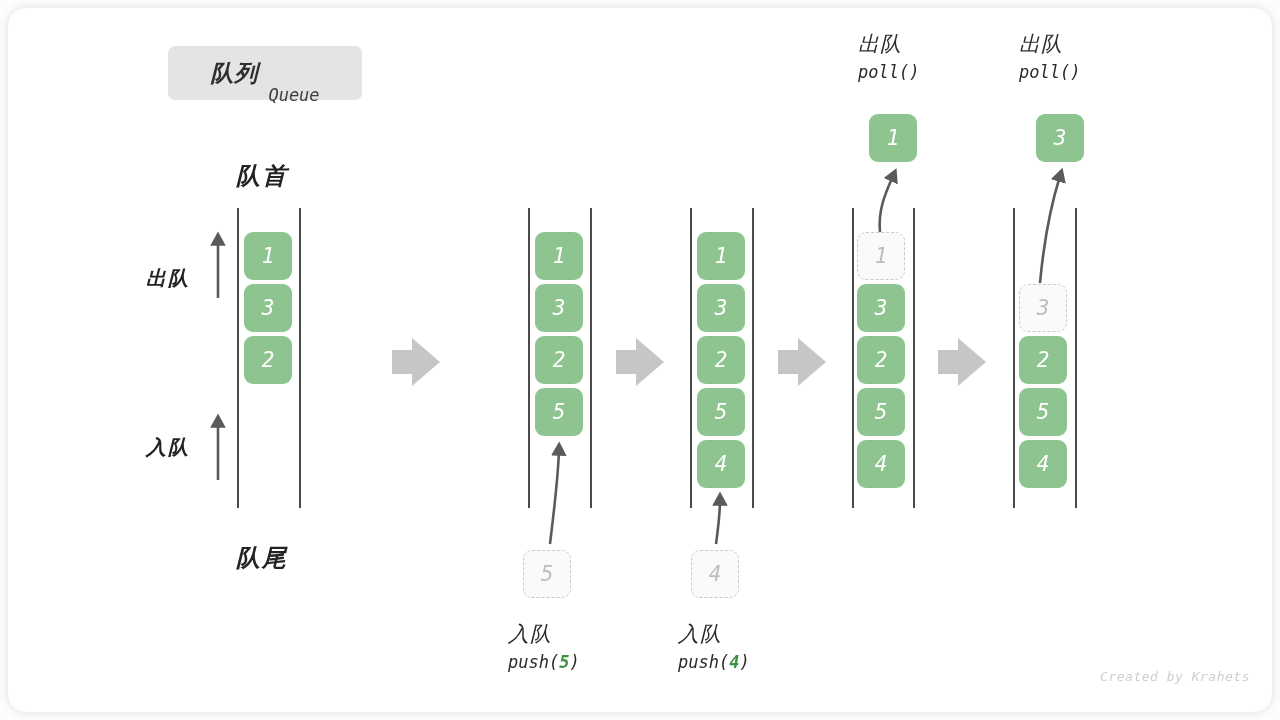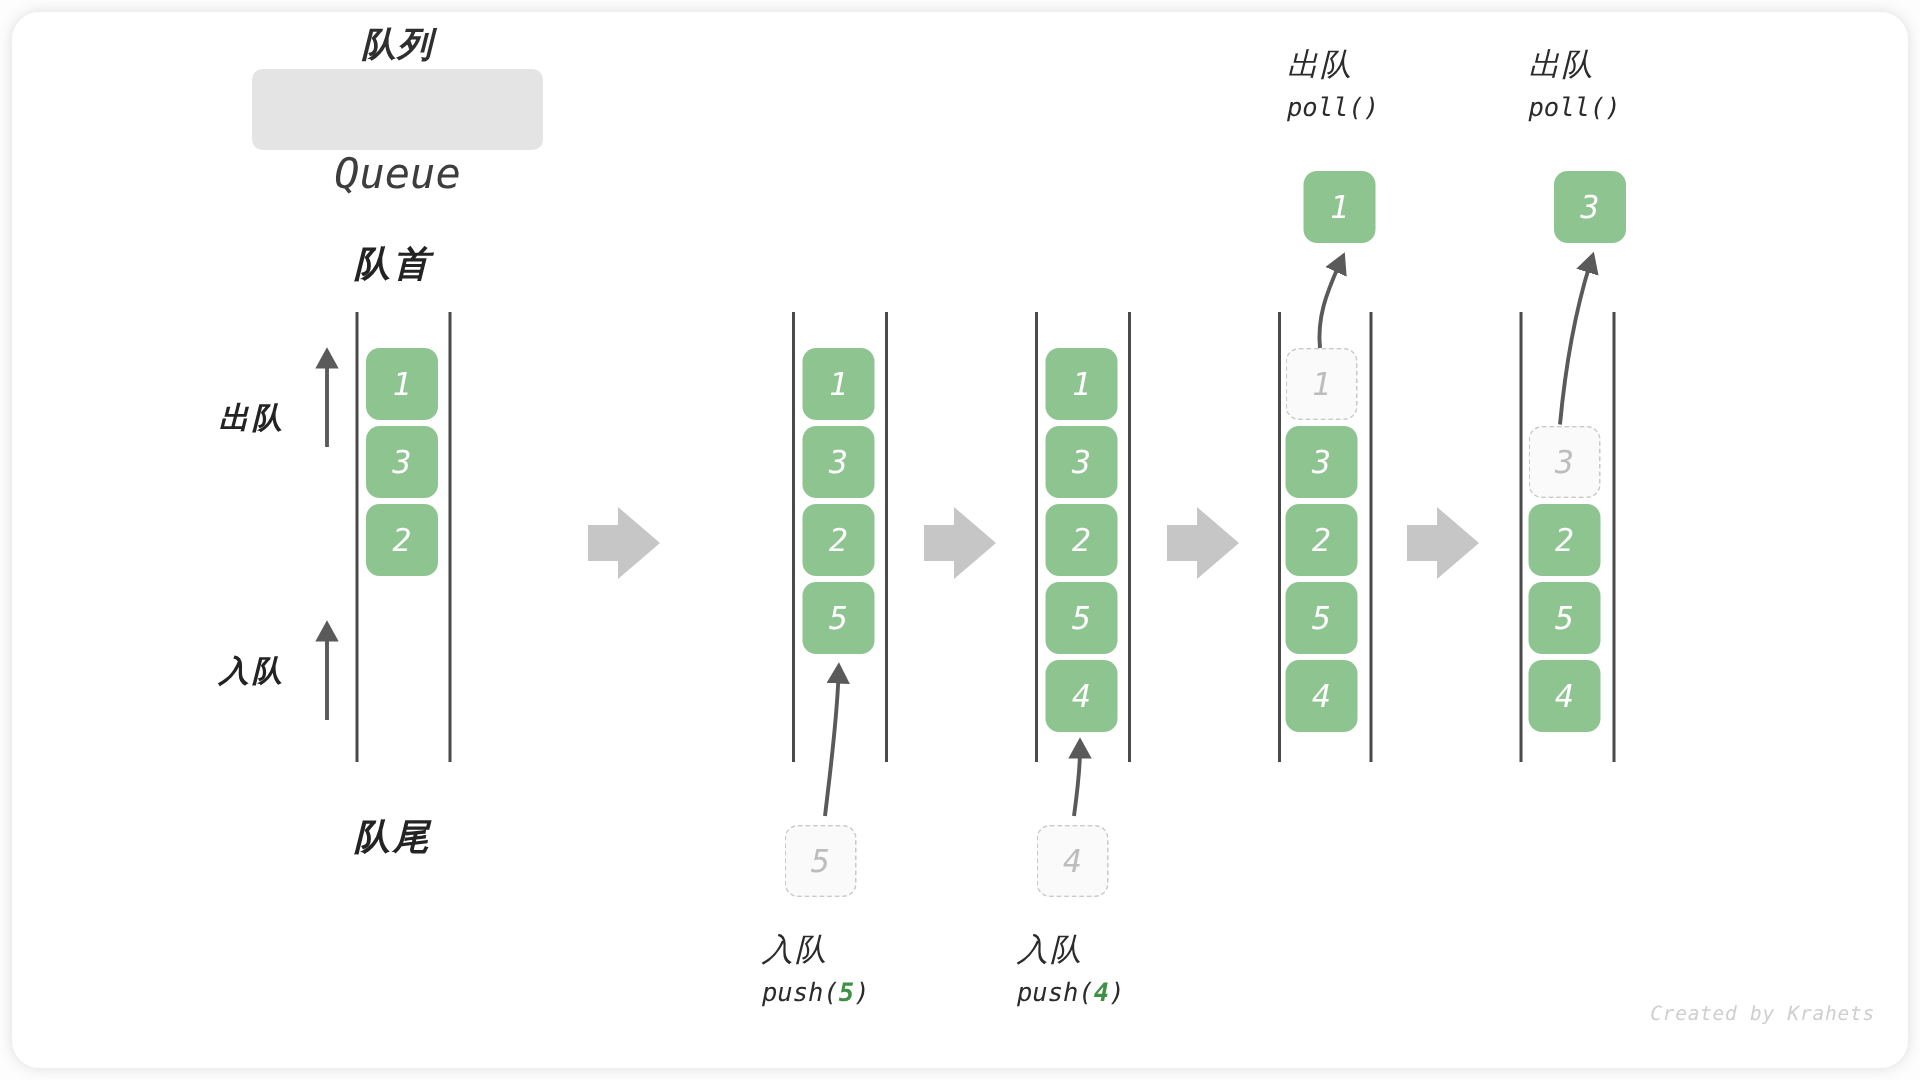--- a/index.html
+++ b/index.html
@@ -32,31 +32,30 @@
   
   #title-badge {
     left: 168px; top: 46px;
     width: 194px; height: 54px;
     background: #e4e4e4;
     border-radius: 7px;
     display: flex;
     align-items: center;
     justify-content: center;
     gap: 10px;
-    flex-direction: column;
   }
   #title-badge .cn {
     font-size: 23px;
     font-weight: bold;
     color: #2f2f2f;
     letter-spacing: 1px;
   }
   #title-badge .en {
     font-family: "DejaVu Sans Mono", "Liberation Mono", monospace;
-    font-size: 28px;
+    font-size: 17px;
     color: #3d3d3d;
     margin-top: 44px;
   }
 
   
   .hdr-label {
     font-size: 24px;
     font-weight: bold;
     color: #232323;
     letter-spacing: 2px;

